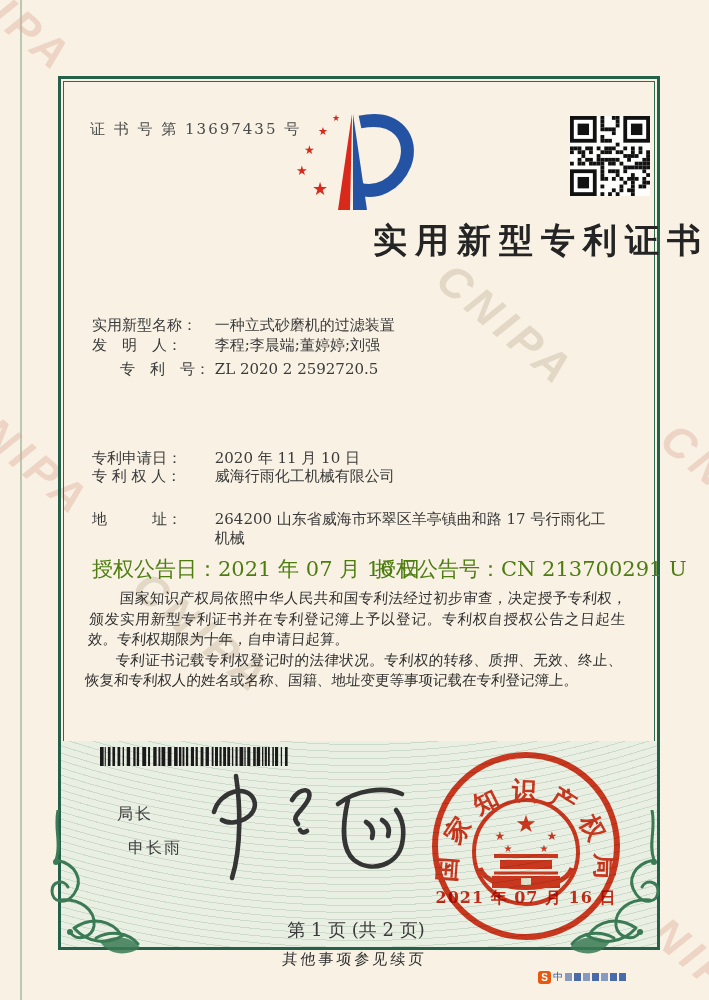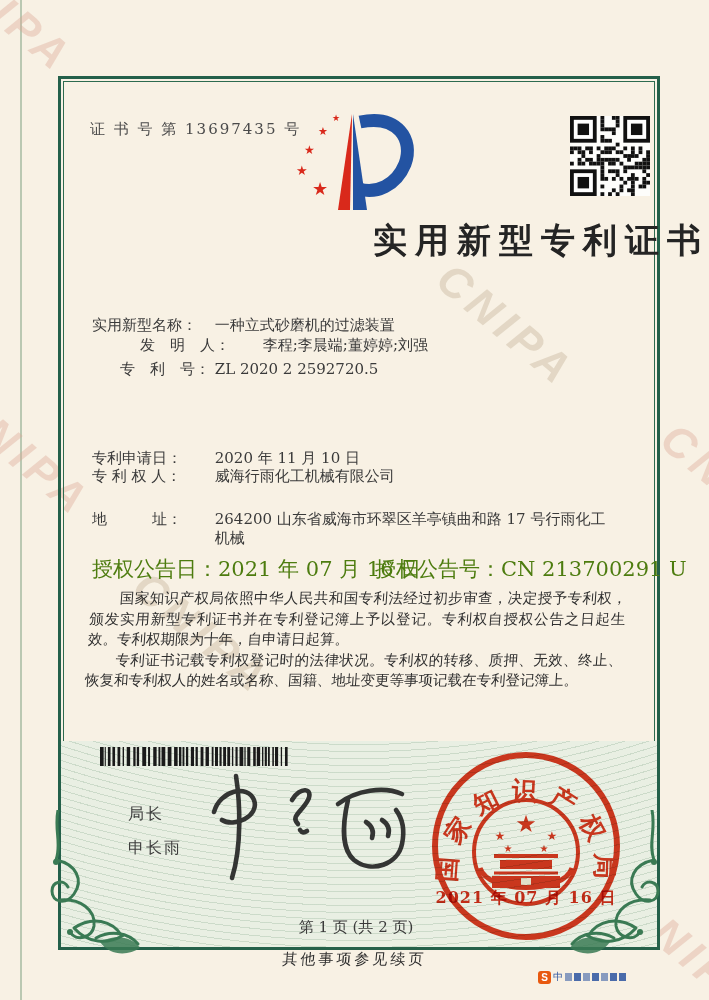--- a/index.html
+++ b/index.html
@@ -29,41 +29,41 @@
   
   .cert-no{position:absolute;left:90px;top:120px;font-size:15px;letter-spacing:2px;color:#4a4a4a;}
   .logo{position:absolute;left:286px;top:106px;width:140px;height:112px;}
   .qr{position:absolute;left:570px;top:116px;width:80px;height:80px;background:#fdfdfb;}
   .title{position:absolute;left:0;width:709px;top:218px;text-align:right;font-size:34px;font-weight:bold;
          letter-spacing:8px;color:#242424;}
   
   .field{position:absolute;left:92px;font-size:15px;color:#3a3a3a;}
   .field .lab{display:inline-block;width:118px;vertical-align:top;}
   .field .val{display:inline-block;vertical-align:top;max-width:420px;}
-  .f1{top:292px;margin-top:24px;} .f2{top:336px;margin-left:48px;} .f3{top:360px;text-align:right;} .f4{top:449px;} .f5{top:467px;} .f6{top:510px;}
+  .f1{top:292px;margin-top:24px;} .f2{top:336px;} .f3{top:360px;text-align:right;} .f4{top:449px;} .f5{top:467px;} .f6{top:510px;}
   .grant{position:absolute;left:92px;top:555px;font-size:21px;color:#4d7c0f;}
   .grant .pair2{position:absolute;left:283px;top:0;white-space:nowrap;}
   
   .paras{position:absolute;left:88px;top:588px;width:536px;font-size:14.5px;line-height:20.5px;
          color:#2f2f2f;text-align:justify;transform:skewX(-4deg);}
   .paras p{margin:0 0 0 0;text-indent:2em;}
   
   .barcode{position:absolute;left:100px;top:747px;width:190px;height:19px;}
   
-  .sig-title{position:absolute;left:128px;top:804px;font-size:16px;color:#3d3d3d;
+  .sig-title{position:absolute;left:117px;top:804px;font-size:16px;color:#3d3d3d;
              font-family:"Liberation Sans","DejaVu Sans",sans-serif;letter-spacing:2px;}
   .sig-name{position:absolute;left:128px;top:838px;font-size:16px;color:#3d3d3d;
             font-family:"Liberation Sans","DejaVu Sans",sans-serif;letter-spacing:2px;}
   .sig-hand{position:absolute;left:196px;top:766px;width:214px;height:122px;}
   
   .seal{position:absolute;left:428px;top:748px;width:196px;height:196px;mix-blend-mode:multiply;opacity:.95;}
   .seal-date{position:absolute;left:426px;top:888px;width:200px;text-align:center;font-size:16px;
              color:#d5301b;letter-spacing:1px;font-weight:bold;mix-blend-mode:multiply;}
   
-  .page-num{position:absolute;left:58px;width:596px;top:918px;text-align:center;font-size:15px;color:#3a3a3a;}
+  .page-num{position:absolute;left:58px;width:596px;top:918px;text-align:center;font-size:18px;color:#3a3a3a;}
   .continuation{position:absolute;left:0;width:709px;top:950px;text-align:center;font-size:15px;
                 color:#2f2f2f;letter-spacing:3px;transform:skewX(-5deg);}
   
   .orn{position:absolute;width:112px;height:150px;}
   .orn-l{left:40px;top:810px;}
   .orn-r{left:558px;top:810px;transform:scaleX(-1);}
   
   .logo .star{position:absolute;color:#d9291b;font-family:"DejaVu Sans",sans-serif;line-height:1;}
   
   .ministrip{position:absolute;left:538px;top:970px;height:14px;display:flex;align-items:center;gap:2px;}

